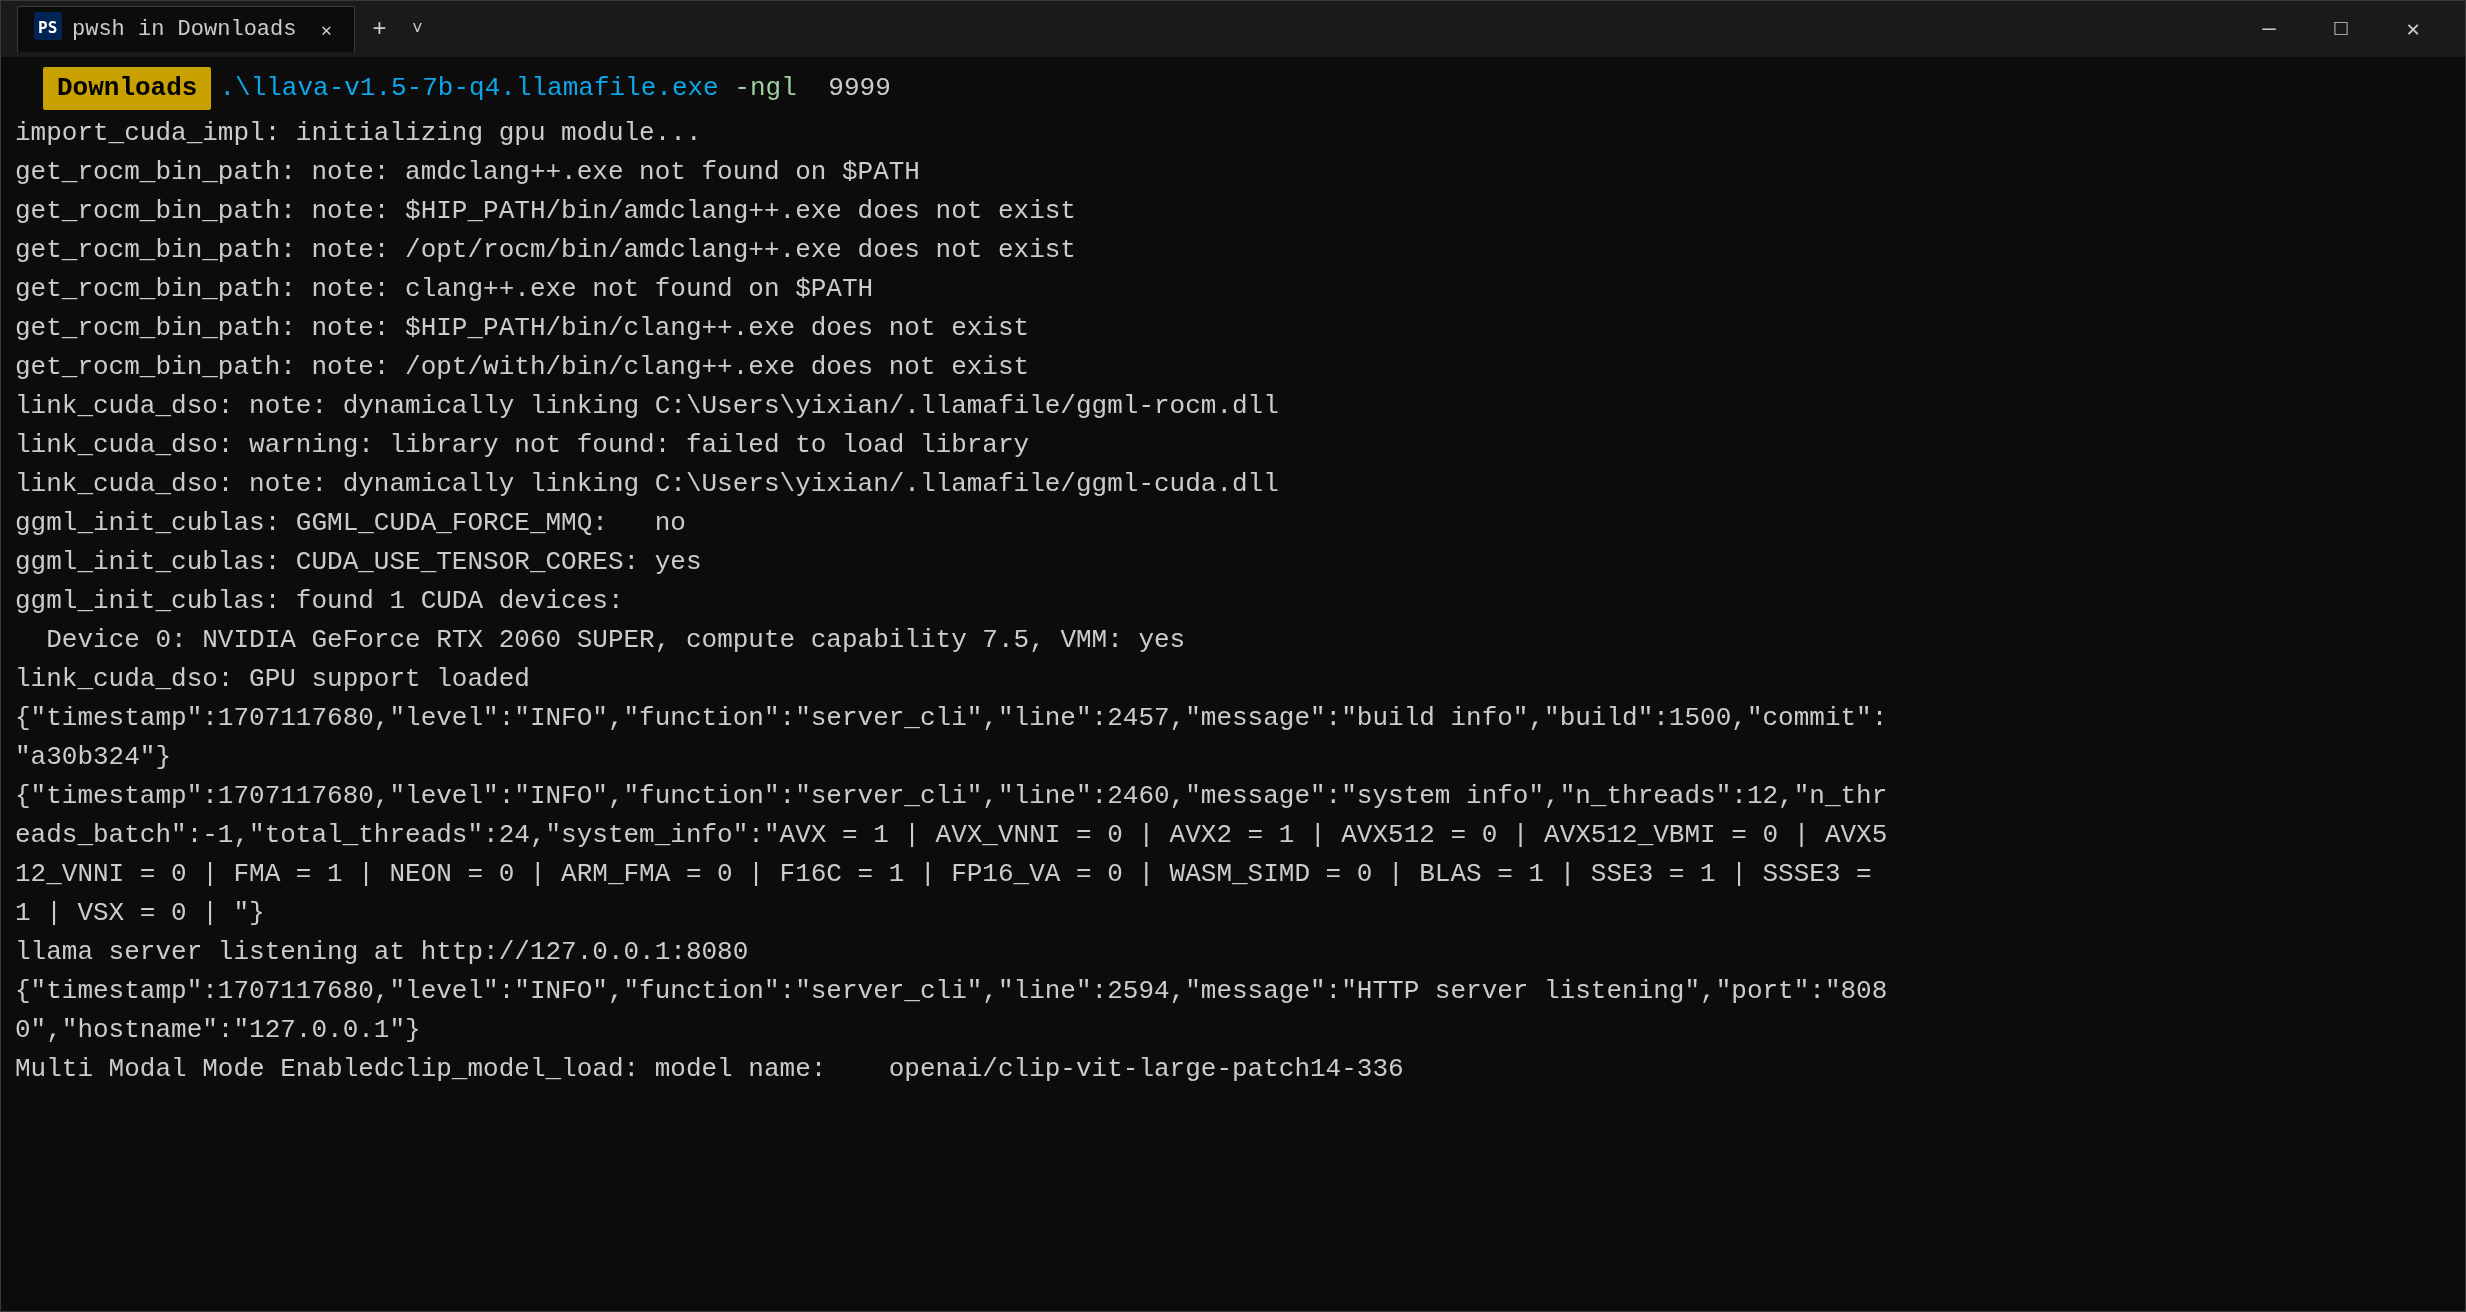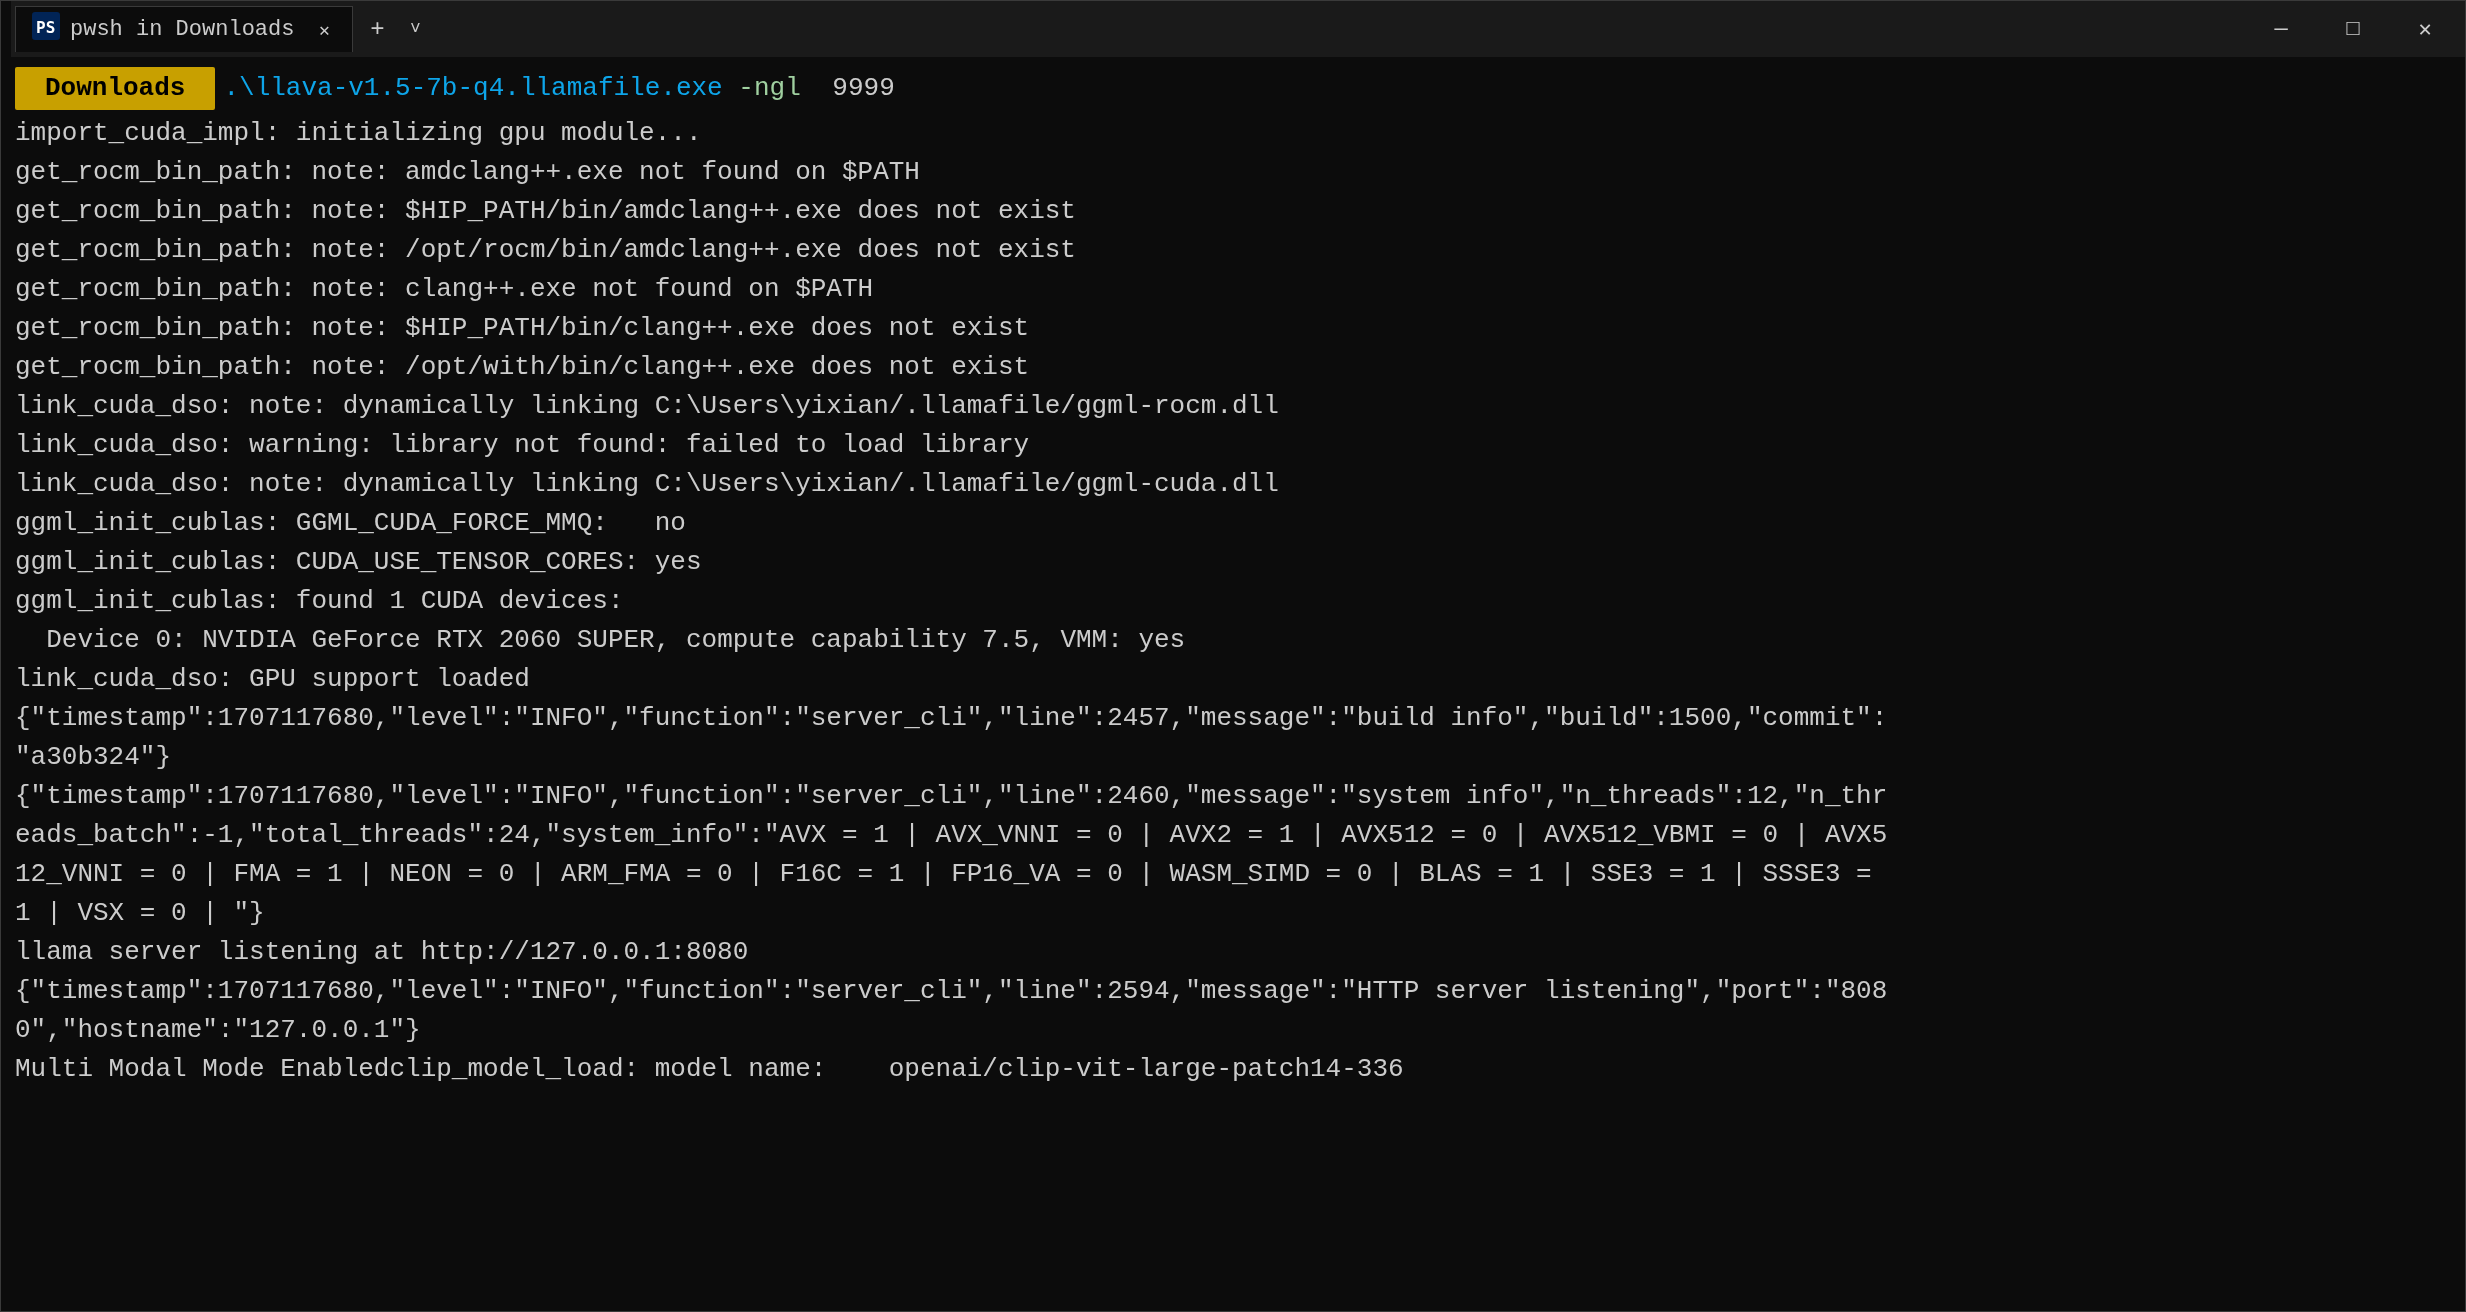--- a/index.html
+++ b/index.html
@@ -24,23 +24,22 @@
       display: flex;
       flex-direction: column;
     }
 
     .title-bar {
       height: 56px;
       background: #1a1a1a;
       display: flex;
       align-items: center;
       justify-content: space-between;
-      padding: 0 4px;
+      padding: 0 16px;
       flex-shrink: 0;
-      margin-left: 10px;
     }
 
     .title-bar-left {
       display: flex;
       align-items: center;
       gap: 0;
     }
 
     .tab {
       display: flex;
@@ -125,25 +124,26 @@
     .prompt-line {
       display: flex;
       align-items: center;
       gap: 0;
       margin-bottom: 4px;
     }
 
     .prompt-badge {
       background: #c8a000;
       color: #000000;
-      padding: 2px 30px;
+      padding: 2px 14px;
       font-size: 26px;
       font-weight: bold;
       border-radius: 2px;
       margin-right: 8px;
+      margin-left: 28px;
     }
 
     .prompt-command {
       color: #0ea5e9;
       font-size: 26px;
     }
 
     .prompt-args {
       color: #cccccc;
       font-size: 26px;

